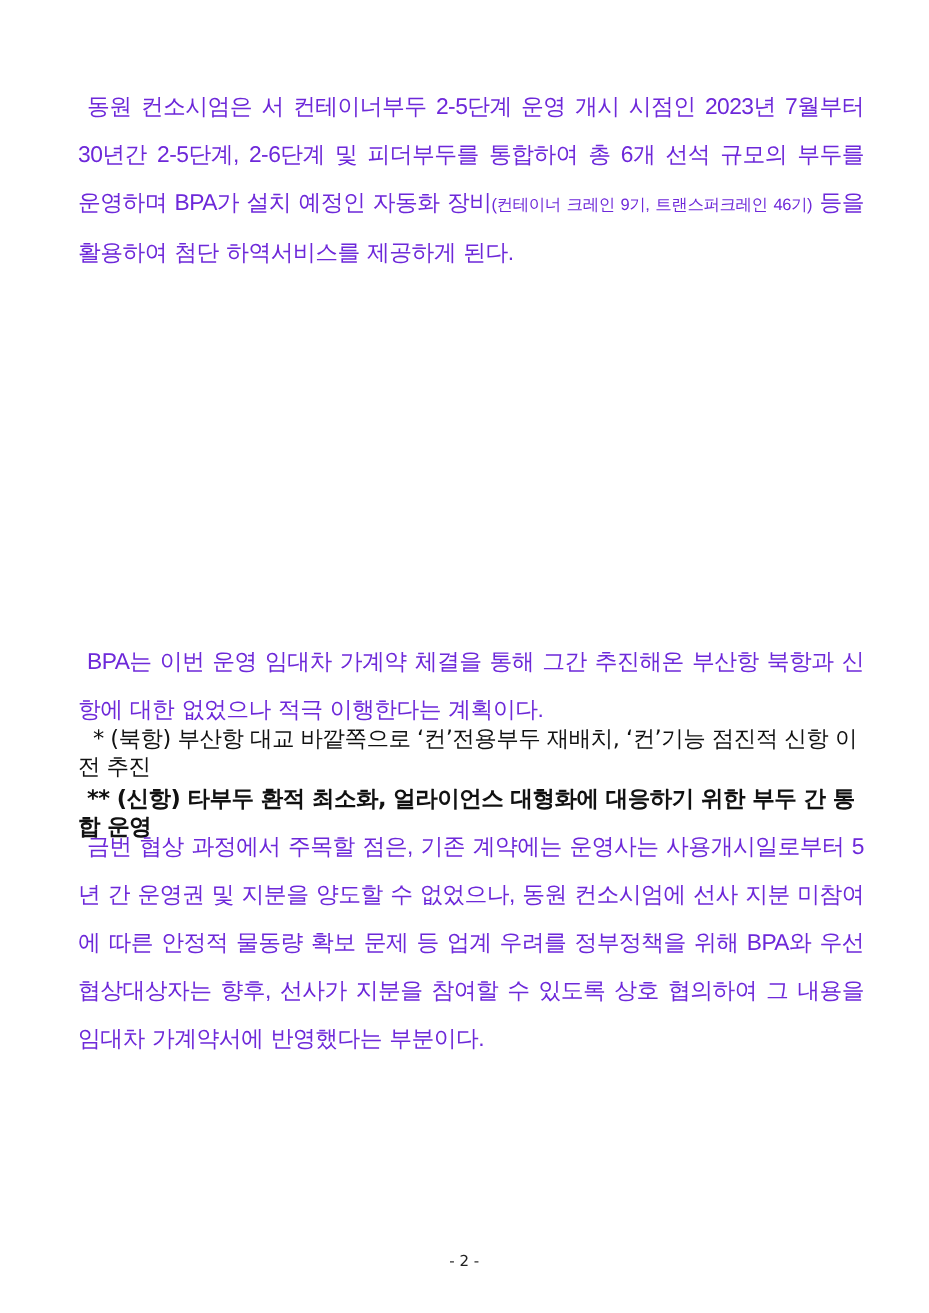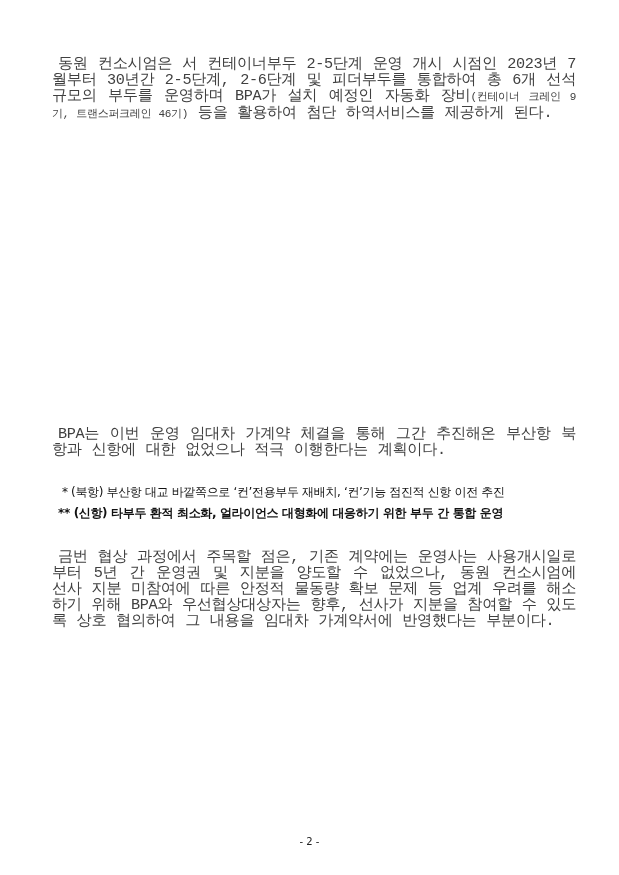--- a/index.html
+++ b/index.html
@@ -2,33 +2,33 @@
 <html><head>
   <meta charset="utf-8">
   <style>
     html, body { margin: 0; padding: 0; background: #ffffff; }
     body { width: 619px; height: 875px; position: relative; overflow: hidden; }
     .page {
       position: absolute; left: 0; top: 0; width: 619px; height: 875px; background: #fff;
     }
     .body-text {
       position: absolute; left: 52px; width: 524px;
-      font-family: Liberation Mono, monospace;
-      font-size: 15.2px; color: #404040;
-      line-height: 16px;
+      font-family: Liberation Sans, sans-serif;
+      font-size: 15.2px; color: #6d28d9;
+      line-height: 32px;
       text-align: justify;
       letter-spacing: -0.35px;
       word-spacing: 1px;
     }
     .para { margin: 0; text-indent: 6px; }
     .small { font-size: 11px; letter-spacing: -0.3px; }
     .note {
       position: absolute; left: 52px; width: 524px;
       font-family: "DejaVu Sans", sans-serif;
-      font-size: 12px; color: #111;
+      font-size: 15px; color: #111;
       line-height: 19px; letter-spacing: -0.35px;
     }
     .note p { margin: 0; }
     .page-number {
       position: absolute; left: 0; width: 619px; top: 836px;
       text-align: center;
       font-family: "DejaVu Sans", sans-serif;
       font-size: 10px; color: #222;
     }
   </style>
@@ -46,18 +46,18 @@
   <div class="body-text" style="top:426px;">
     <p class="para">BPA는 이번 운영 임대차 가계약 체결을 통해 그간 추진해온 부산항 북항과 신항에 대한 없었으나 적극 이행한다는 계획이다.</p>
   </div>
 
   <div class="note" style="top:483px;">
     <p style="text-indent:10px;">* (북항) 부산항 대교 바깥쪽으로 ‘컨’전용부두 재배치, ‘컨’기능 점진적 신항 이전 추진</p>
     <p style="margin-top:2px; text-indent:6px;font-weight:bold;">** (신항) 타부두 환적 최소화, 얼라이언스 대형화에 대응하기 위한 부두 간 통합 운영</p>
   </div>
 
   <div class="body-text" style="top:549px;">
-    <p class="para">금번 협상 과정에서 주목할 점은, 기존 계약에는 운영사는 사용개시일로부터 5년 간 운영권 및 지분을 양도할 수 없었으나, 동원 컨소시엄에 선사 지분 미참여에 따른 안정적 물동량 확보 문제 등 업계 우려를 해소하기 위해 BPA와 우선협상대상자는 향후, 선사가 지분을 참여할 수 있도록 상호 협의하여 그 내용을 임대차 가계약서에 반영했다는 부분이다.</p>
+    <p class="para">금번 협상 과정에서 주목할 점은, 기존 계약에는 운영사는 사용개시일로부터 5년 간 운영권 및 지분을 양도할 수 없었으나, 동원 컨소시엄에 선사 지분 미참여에 따른 안정적 물동량 확보 문제 등 업계 우려를 정부정책을 위해 BPA와 우선협상대상자는 향후, 선사가 지분을 참여할 수 있도록 상호 협의하여 그 내용을 임대차 가계약서에 반영했다는 부분이다.</p>
   </div>
 
 
   <div class="page-number">- 2 -</div>
 </div>
 
 </body></html>

